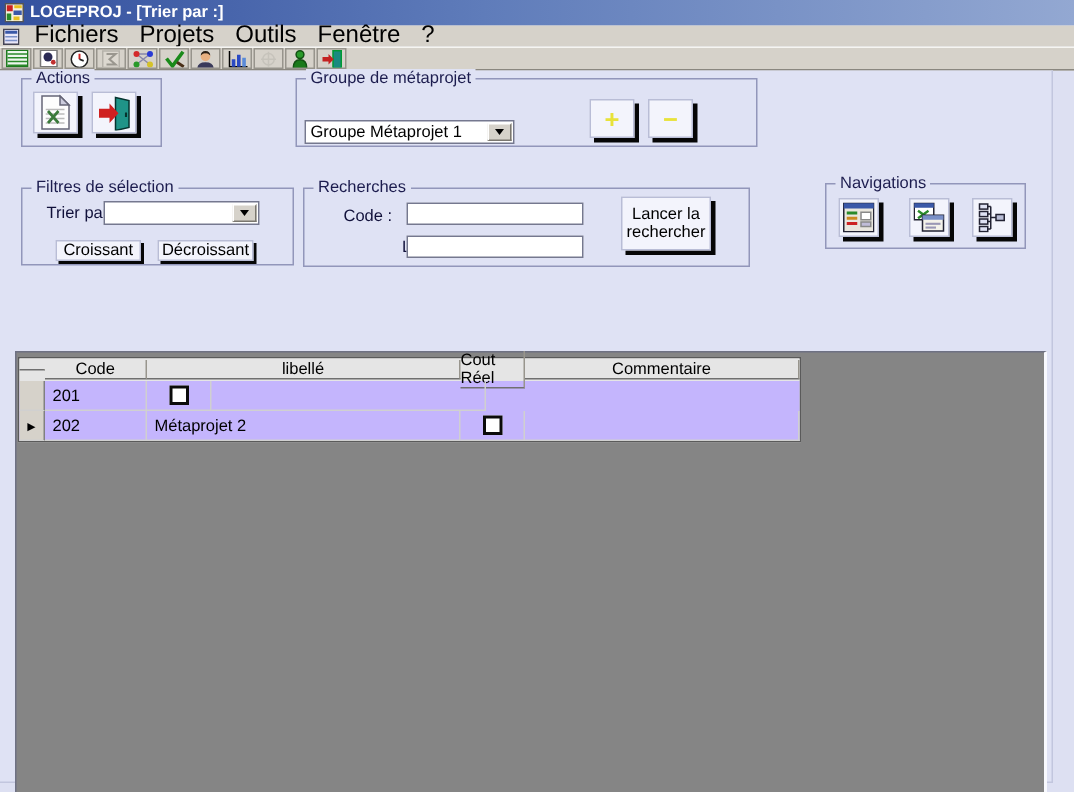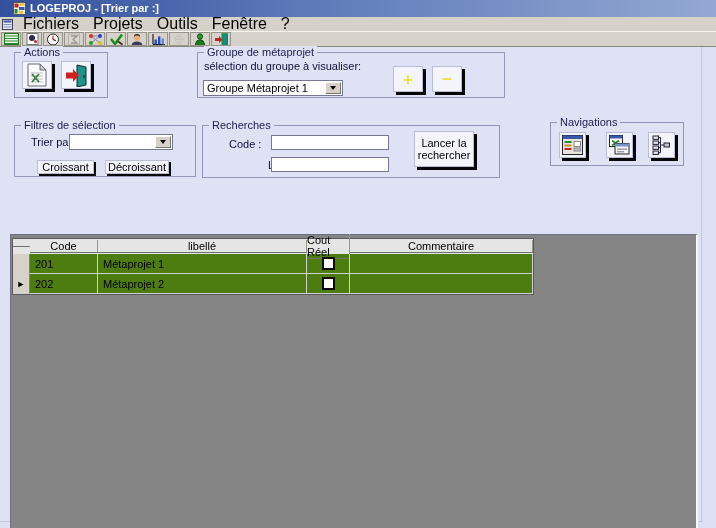--- a/index.html
+++ b/index.html
@@ -6,21 +6,21 @@
   body {
     width:716px; height:528px; position:relative; overflow:hidden;
     background:#dde0f2;
     font-family:"Liberation Sans", sans-serif;
     -webkit-font-smoothing:none;
   }
   
   .titlebar {
     position:absolute; left:0; top:0; width:716px; height:17px;
     background:linear-gradient(90deg,#33509e 0%, #5f7cba 45%, #93a8d2 100%);
-    display:flex; align-items:center; gap:4px; padding-left:13px; box-sizing:border-box;
+    display:flex; align-items:center; gap:4px; padding-left:3px; box-sizing:border-box;
   }
   .title-text { color:#ffffff; font-weight:bold; font-size:11px; line-height:17px; white-space:nowrap; }
   .menubar {
     position:absolute; left:0; top:17px; width:716px; height:14px;
     background:#d6d2ca; display:flex; align-items:center; font-size:16px; color:#000;
   }
   .menubar .mdi-ico { margin:0 3px 0 2px; display:flex; }
   .menu-item { padding:0 7px; line-height:14px; white-space:nowrap; }
   .toolbar {
     position:absolute; left:0; top:31px; width:716px; height:16px;
@@ -72,21 +72,21 @@
     border-top:1px solid #6e7183; border-left:1px solid #6e7183;
     border-right:2px solid #f8f9fe; border-bottom:3px solid #f8f9fe;
   }
   
   .dtable { position:absolute; left:1px; top:3px; background:#fff; border:1px solid #5a5a5a; width:fit-content; }
   .hrow { display:flex; height:15px; background:#e5e5e5;align-items:center; }
   .hcell {
     box-sizing:border-box; border-right:1px solid #98958d; border-bottom:1px solid #707070;
     font-size:11px; color:#000; display:flex; align-items:center; justify-content:center; overflow:hidden;
   }
-  .trow { display:flex; height:20px; background:#4d7c0f; }
+  .trow { display:flex; height:20px; background:#c4b5fd; }
   .tcell {
     box-sizing:border-box; border-right:1px solid #d0d0d0; border-bottom:1px solid #d0d0d0;
     font-size:11px; color:#000; display:flex; align-items:center; padding:0 5px; overflow:hidden;
   }
   .selcell { background:#d6d2ca; border-right:1px solid #808080; justify-content:center; padding:0; font-size:9px; color:#000; }
   .centercell { justify-content:center; padding:0; }
   .w-sel{width:17px} .w-code{width:68px} .w-lib{width:209px} .w-cout{width:43px} .w-comm{width:183px}
   .chk { width:9px; height:9px; border:2px solid #0b0b0b; background:#fff; }
   svg { display:block; }
 </style>
@@ -222,21 +222,20 @@
       <svg width="24" height="24" viewBox="0 0 24 24">
         <path d="M13 2 L22 4 V22 L13 24 Z" fill="#1f9488" stroke="#06332e"></path>
         <line x1="20" y1="12" x2="20" y2="15" stroke="#06332e" stroke-width="1.4"></line>
         <polygon points="2,9.5 9,9.5 9,6 15,12.5 9,19 9,15.5 2,15.5" fill="#cf2020"></polygon>
       </svg>
     </div>
   </div>
 
   <div class="gbox" style="left:197px; top:5px; width:308px; height:46px;">
     <span class="glabel">Groupe de métaprojet</span>
-    <span class="lbl" style="left:6px; top:7px;">sélection du groupe à visualiser:</span>
     <div class="combo" style="left:5px; top:27px; width:140px; height:16px;">
       <span class="val">Groupe Métaprojet 1</span>
       <span class="cbtn">
           <span class="arrow-down"></span>
         </span>
     </div>
   </div>
 
   <div class="sbtn" style="left:393px; top:19px; width:30px; height:26px;">
     <span class="pm">+</span>
@@ -320,21 +319,20 @@
         <div class="hcell w-sel"></div>
         <div class="hcell w-code">Code</div>
         <div class="hcell w-lib">libellé</div>
         <div class="hcell w-cout">Cout Réel</div>
         <div class="hcell w-comm">Commentaire</div>
       </div>
       <div id="table-body">
   <div class="trow">
     <div class="tcell selcell" style="width: 17px;"></div>
     <div class="tcell w-code">201</div>
-    <div class="tcell w-lib">Métaprojet 1</div>
     <div class="tcell w-cout centercell">
               <span class="chk"></span>
             </div>
     <div class="tcell w-comm"></div>
   </div>
 
   <div class="trow">
     <div class="tcell selcell" style="width: 17px;">►</div>
     <div class="tcell w-code">202</div>
     <div class="tcell w-lib">Métaprojet 2</div>

